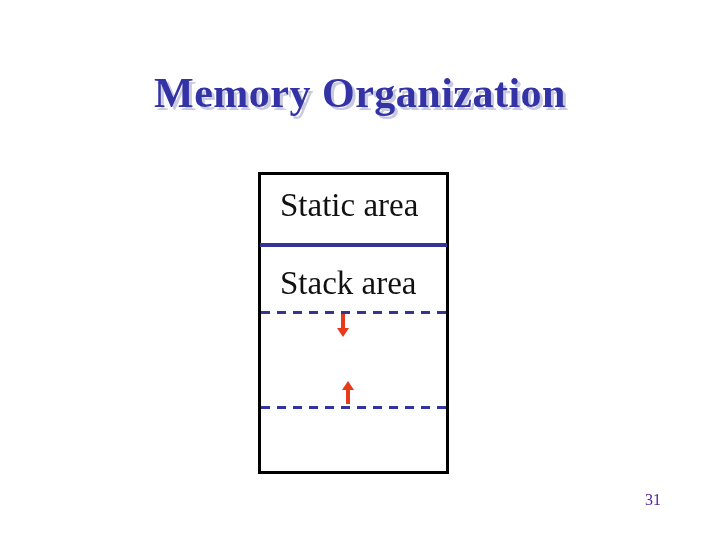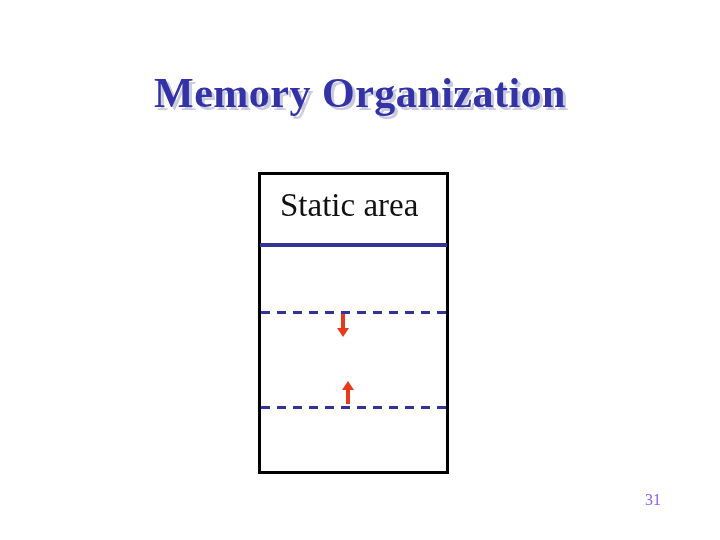--- a/index.html
+++ b/index.html
@@ -82,36 +82,37 @@
     height: 24px;
     color: var(--arrow-red);
   }
   .arrow-down { left: 74px; top: 139px; }
   .arrow-up   { left: 79px; top: 205px; }
   .page-number {
     position: absolute;
     left: 645px;
     top: 491px;
     font-size: 16px;
-    color: #8b5cf6;
+    color: #4c1d95;
   }
 </style>
 </head>
 <body>
 
 <div class="slide">
 
   <div class="slide-title">Memory Organization</div>
 
   <div class="memory-box">
 
     <div class="mem-label label-static">Static area</div>
 
     <div class="divider-solid"></div>
 
+    <div class="mem-label label-stack">Stack area</div>
 
     <div class="divider-dashed dash-upper"></div>
 
     <svg class="growth-arrow arrow-down" viewBox="0 0 16 24" xmlns="http://www.w3.org/2000/svg">
       <rect x="6" y="0" width="4" height="15" fill="currentColor"></rect>
       <polygon points="2,14 14,14 8,23" fill="currentColor"></polygon>
     </svg>
 
     <svg class="growth-arrow arrow-up" viewBox="0 0 16 24" xmlns="http://www.w3.org/2000/svg">
       <rect x="6" y="9" width="4" height="15" fill="currentColor"></rect>

